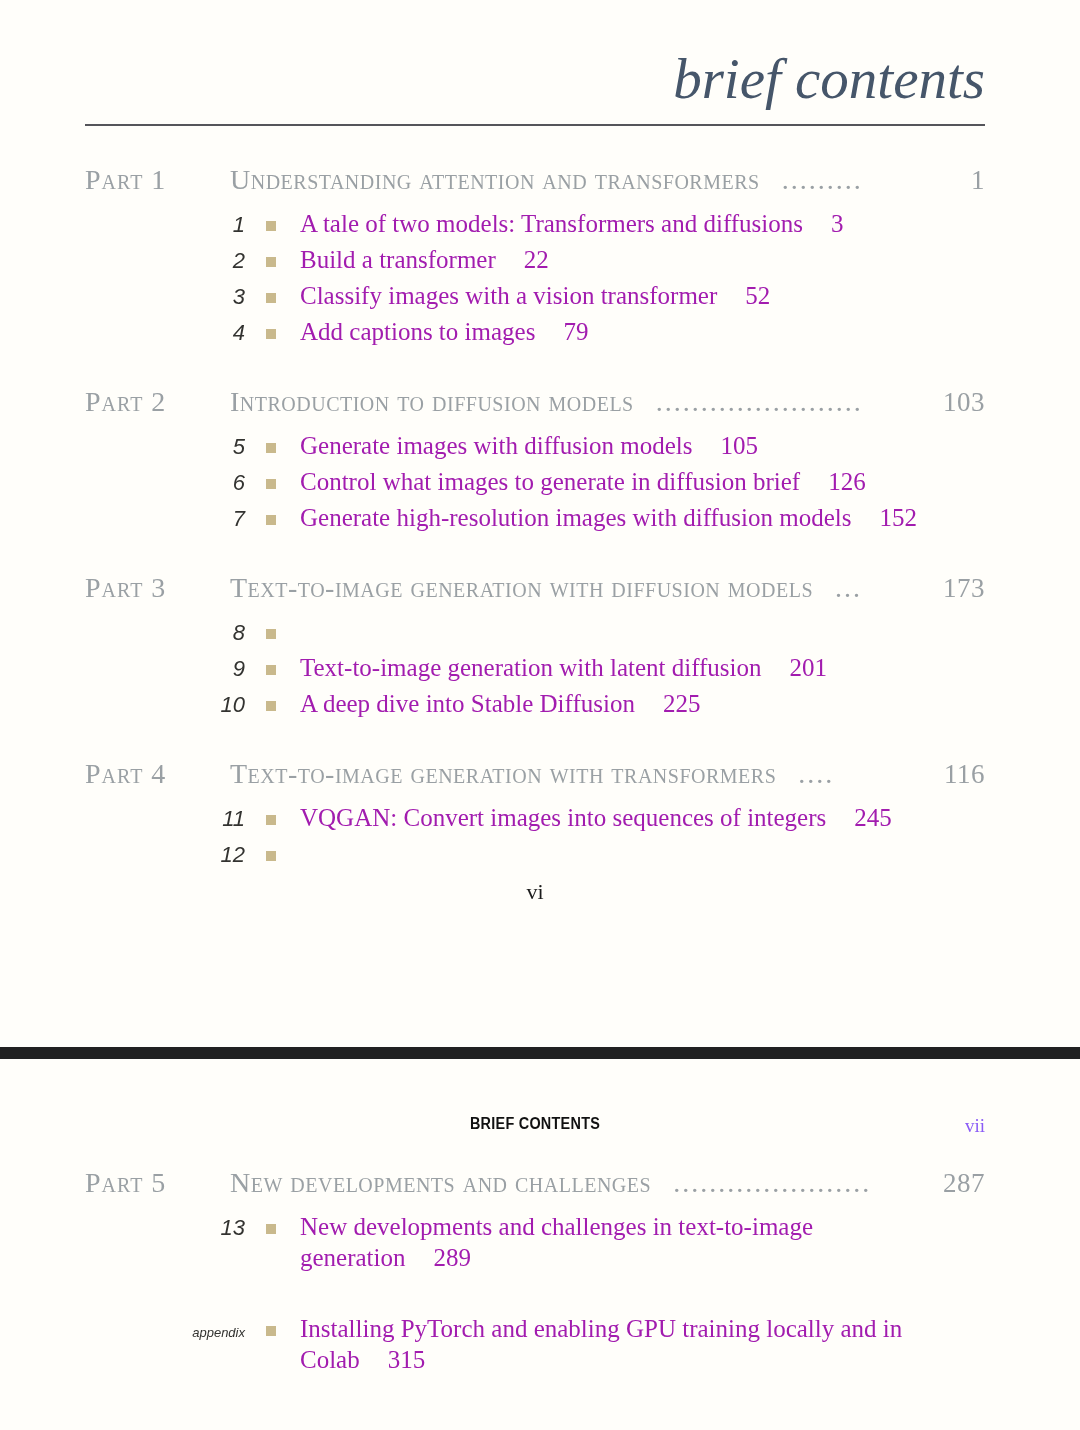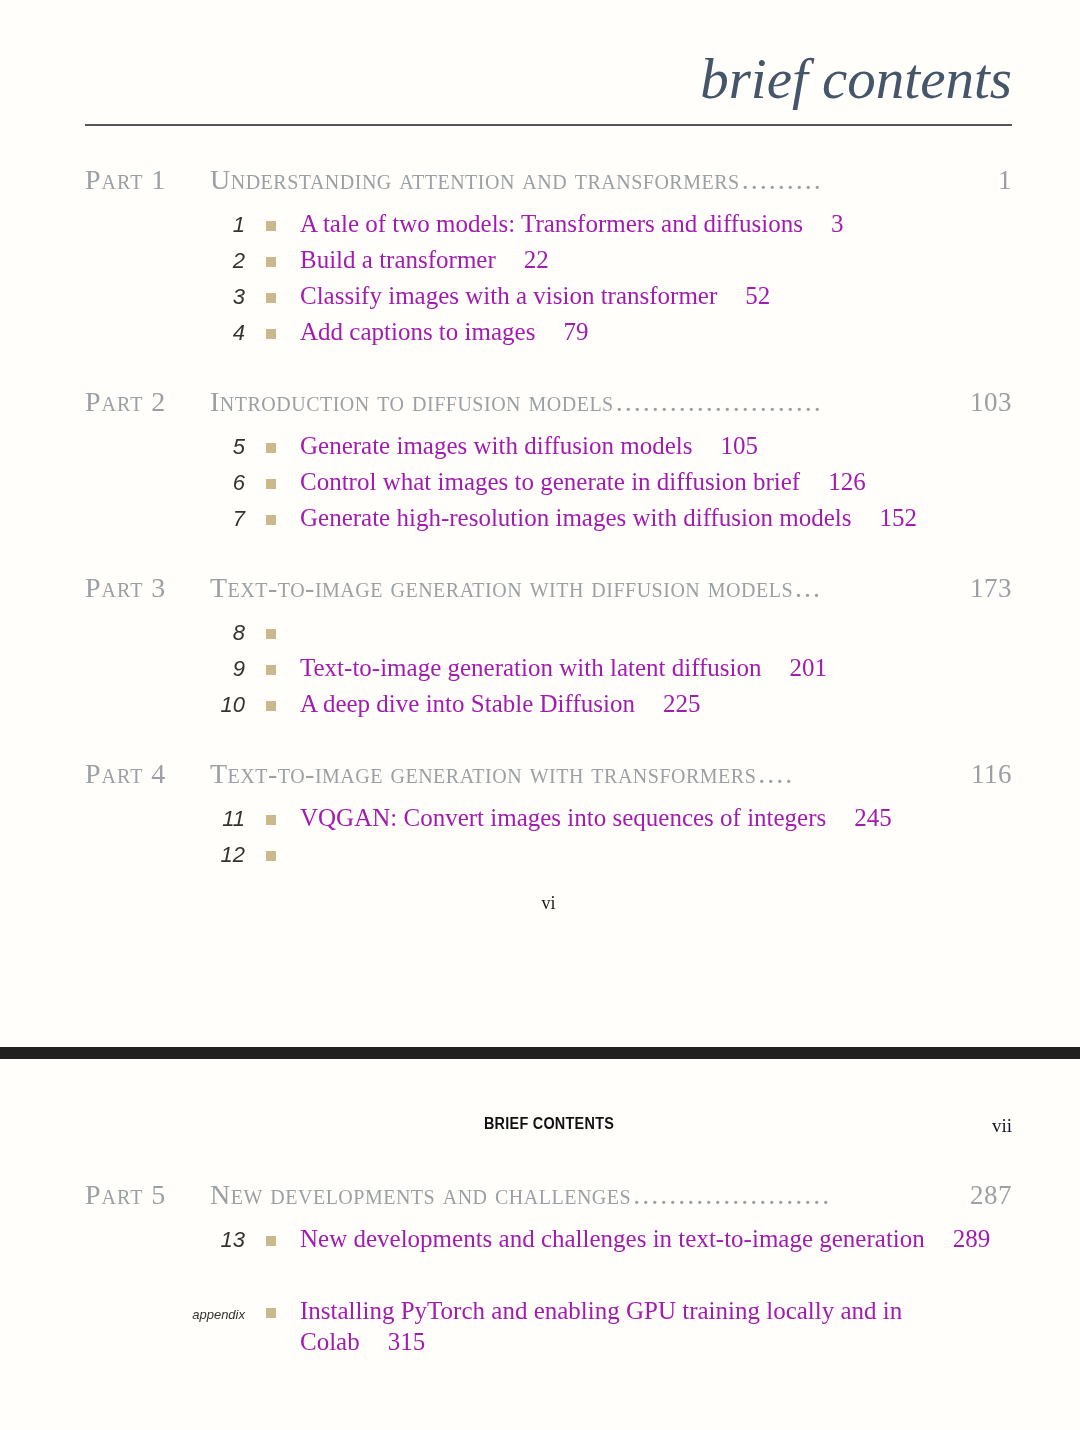--- a/index.html
+++ b/index.html
@@ -4,21 +4,21 @@
 <style>
   html,body{margin:0;padding:0;}
   body{
     width:1080px;height:1430px;overflow:hidden;
     background:#fffefa;
     font-family:"Liberation Serif", serif;
     color:#2e2c29;
   }
   .sheet-top{height:1047px;overflow:hidden;}
   .sheet-bottom{height:371px;overflow:hidden;}
-  .content{padding-left:85px;padding-right:68px;}
+  .content{padding-left:85px;padding-right:95px;}
 
   .page-title{
     margin:0;padding-top:46px;
     text-align:right;
     font-style:italic;font-weight:normal;
     font-size:57px;line-height:66px;
     color:#46566a;
     font-family:"Liberation Serif", serif;
   }
   .title-rule{
@@ -27,20 +27,21 @@
   }
 
   .part-heading{
     display:flex;align-items:flex-end;
     margin-top:38px;
     font-variant:small-caps;
     font-size:28px;line-height:32px;
     color:#9aa0a4;
     letter-spacing:0.5px;
     white-space:nowrap;
+    gap:20px;
   }
   .part-label{flex:none;width:125px;letter-spacing:1px;}
   .part-title{flex:none;}
   .part-leader{
     flex:1 1 auto;overflow:hidden;white-space:nowrap;
     font-variant:normal;letter-spacing:2px;padding-left:2px;
   }
   .part-page{flex:none;font-variant:normal;font-size:27px;}
 
   .chapter-row{
@@ -62,39 +63,39 @@
   .ch-bullet-cell{padding-left:21px;}
   .bullet{
     display:inline-block;width:10px;height:10px;
     background:#c9b98c;vertical-align:baseline;
     position:relative;top:-1px;
   }
   .ch-title{color:#a21caf;}
   .ch-page{margin-left:28px;white-space:nowrap;}
 
   .folio-center{
-    margin-top:23px;
+    margin-top:9px;
     text-align:center;
-    font-size:18px;color:#1c1c1c;
+    font-size:22px;color:#1c1c1c;
   }
 
   .divider-bar{height:12px;background:#212121;width:1080px;}
 
   .running-row{
     display:flex;align-items:baseline;
     margin-top:56px;position:relative;
   }
   .running-head{
     position:absolute;left:50%;
     transform:translateX(-50%) scaleX(0.9);
     font-family:"Liberation Sans", sans-serif;
     font-weight:bold;font-size:16px;color:#111;
     letter-spacing:0.3px;
   }
-  .folio-right{margin-left:auto;font-size:19px;color:#0f172a;}
+  .folio-right{margin-left:auto;font-size:19px;color:#8b5cf6;}
 </style>
 </head>
 <body>
 
 <div class="sheet-top">
   <div class="content">
     <h1 class="page-title">brief contents</h1>
     <div class="title-rule"></div>
 
     <div class="part-heading">
@@ -189,21 +190,21 @@
 
 <div class="divider-bar"></div>
 
 <div class="sheet-bottom">
   <div class="content">
     <div class="running-row">
       <span class="running-head">BRIEF CONTENTS</span>
       <span class="folio-right">vii</span>
     </div>
 
-    <div class="part-heading" style="margin-top:42px;">
+    <div class="part-heading" style="margin-top:30px;">
       <span class="part-label">Part 5</span>
       <span class="part-title">New developments and challenges</span>
       <span class="part-leader">......................</span>
       <span class="part-page">287</span>
     </div>
     <div class="chapter-row first">
       <span class="ch-num">13</span>
       <span class="ch-bullet-cell"><span class="bullet"></span></span>
       <span class="ch-title"><span>New developments and challenges in text-to-image generation</span><span class="ch-page">289</span></span>
     </div>

